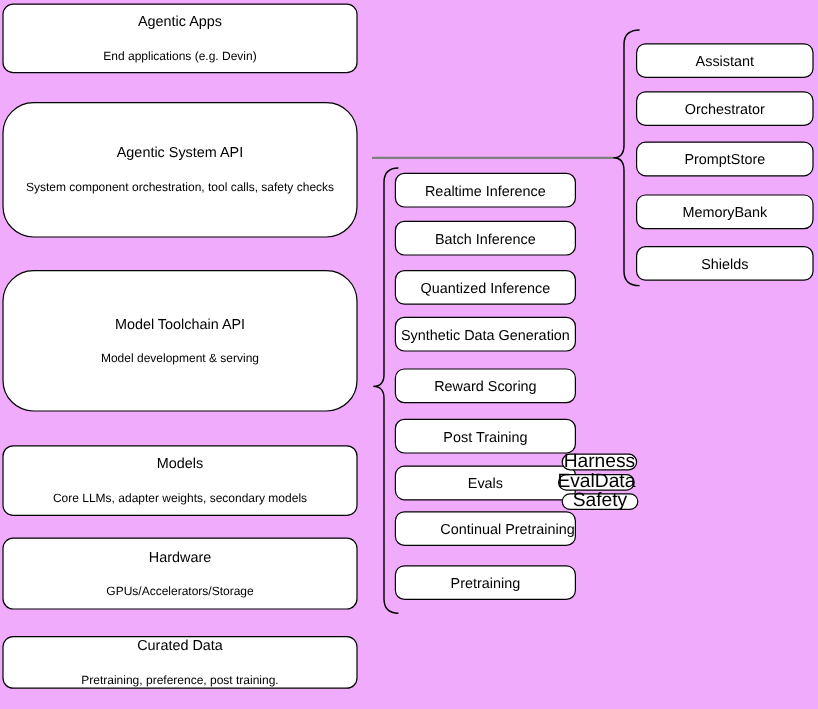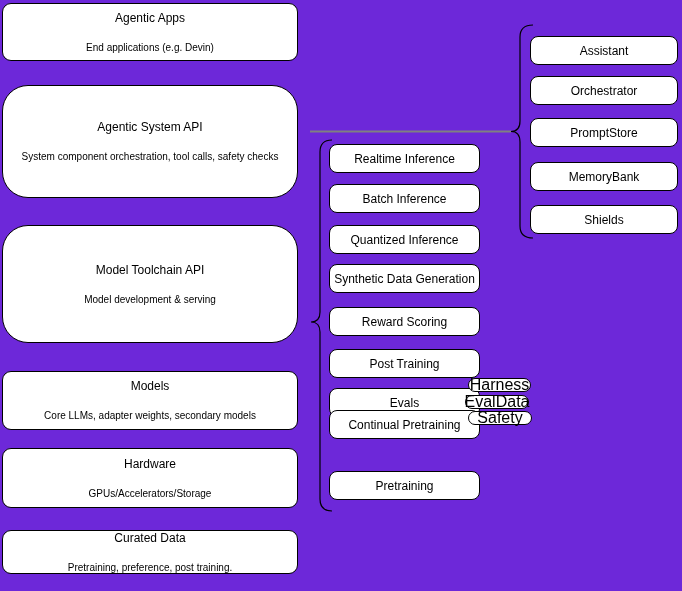--- a/index.html
+++ b/index.html
@@ -1,20 +1,20 @@
 <!DOCTYPE html>
 <html><head>
 <meta charset="utf-8">
 <style>
   html, body { margin: 0; padding: 0; background: #ffffff; }
   .canvas {
     position: relative;
     width: 682px;
     height: 591px;
-    background: #6d28d9;
+    background: #f0abfc;
     font-family: "Liberation Sans", sans-serif;
     color: #000;
     overflow: hidden;
   }
   .node {
     position: absolute;
     box-sizing: border-box;
     border: 1px solid #000;
     background: #fff;
     display: flex;
@@ -101,21 +101,21 @@
   </div>
   <div class="node mid-node" style="top:307px;">
     <span>Reward Scoring</span>
   </div>
   <div class="node mid-node" style="top:349px;">
     <span>Post Training</span>
   </div>
   <div class="node mid-node" style="top:388px;text-align:right;">
     <span>Evals</span>
   </div>
-  <div class="node mid-node" style="top:410px;">
+  <div class="node mid-node" style="top:426px;align-items:flex-end;">
     <span>Continual Pretraining</span>
   </div>
   <div class="node mid-node" style="top:471px;">
     <span>Pretraining</span>
   </div>
 
   <div class="pill" style="left:468px;top:378px;width:63px;height:14px;">
     <span>Harness</span>
   </div>
   <div class="pill" style="left:465px;top:395px;width:64px;height:14px;">

